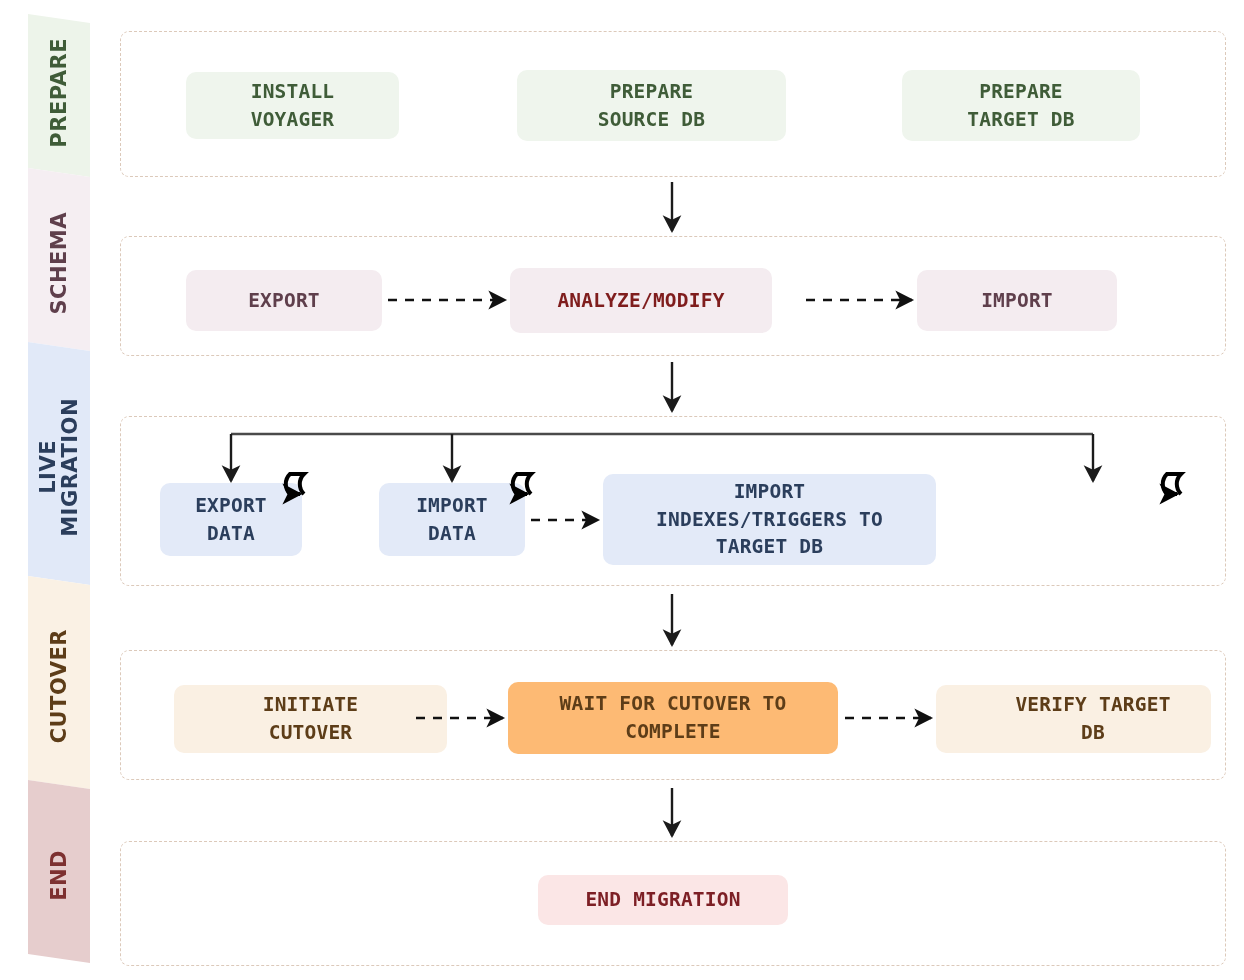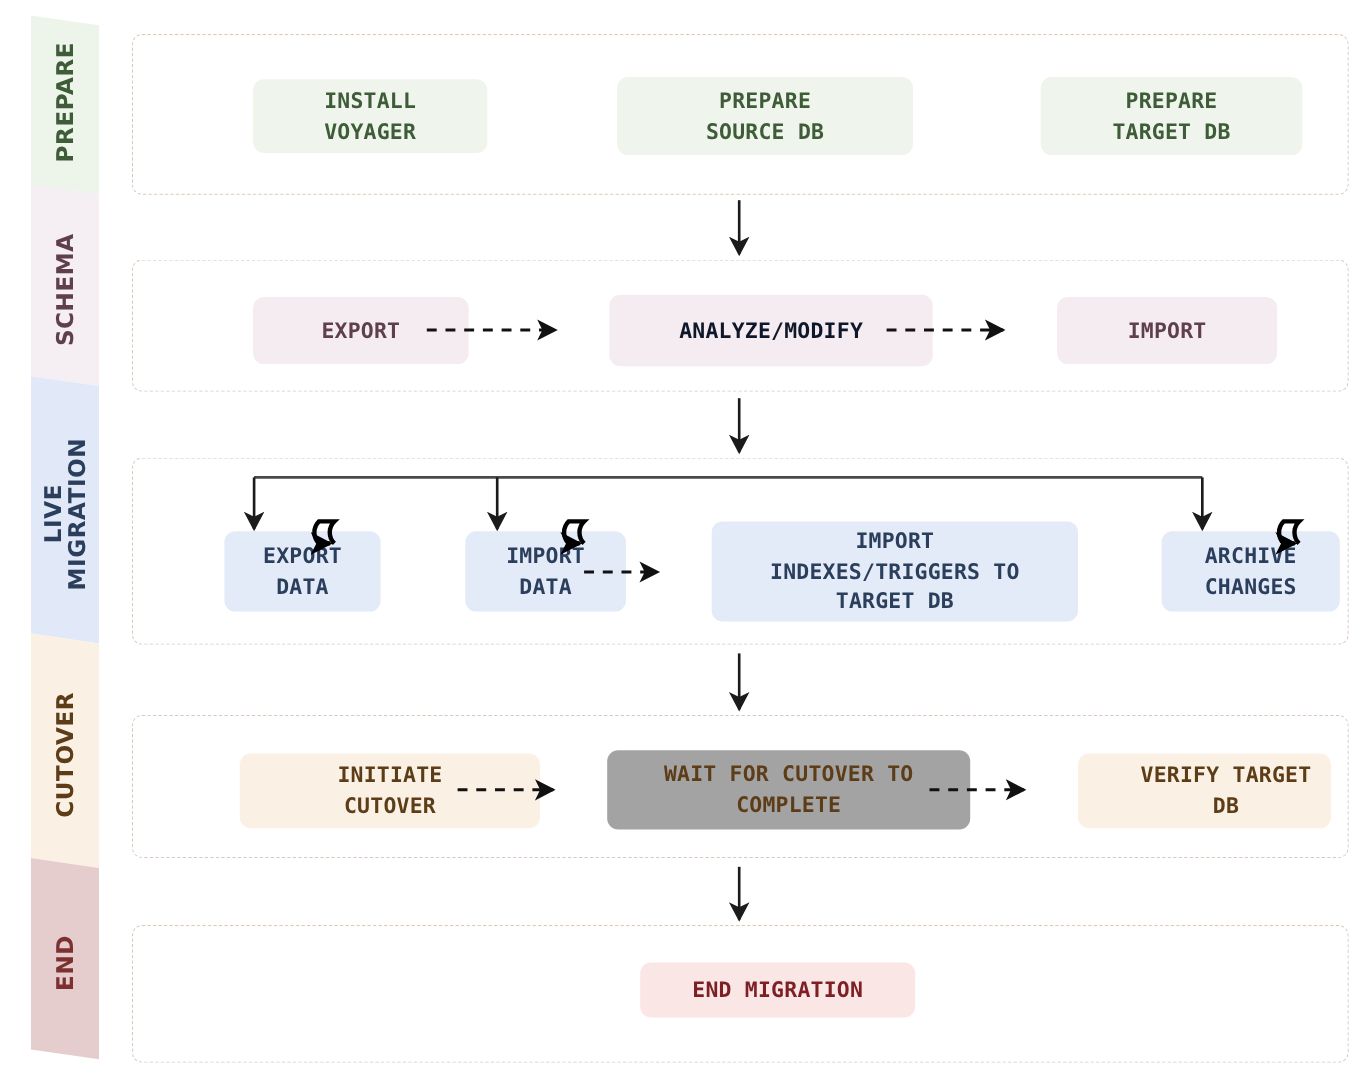--- a/index.html
+++ b/index.html
@@ -67,21 +67,20 @@
     justify-content: center;
     text-align: center;
     font-family: "DejaVu Sans Mono", monospace;
     font-size: 19.5px;
     font-weight: bold;
     line-height: 1.42;
     letter-spacing: 0.2px;
     white-space: pre-line;
     padding: 4px 6px;
     user-select: none;
-    margin-left: 44px;
   }
 
   
   #edges {
     position: absolute;
     left: 0; top: 0;
     width: 1244px; height: 980px;
     pointer-events: none;
   }
   .solid-edge {
@@ -158,38 +157,36 @@
   <div class="row-box" style="left:120px; top:841px; width:1106px; height:125px;"></div>
 
   <div class="node" style="left:186px; top:72px; width:213px; height:67px; background:#eff5ed; color:#3f5c38;">INSTALL
 VOYAGER</div>
   <div class="node" style="left:517px; top:70px; width:269px; height:71px; background:#eff5ed; color:#3f5c38;">PREPARE
 SOURCE DB</div>
   <div class="node" style="left:902px; top:70px; width:238px; height:71px; background:#eff5ed; color:#3f5c38;">PREPARE
 TARGET DB</div>
 
   <div class="node" style="left:186px; top:270px; width:196px; height:61px; background:#f4ecf0; color:#5f3f4c;">EXPORT</div>
-  <div class="node" style="left:510px; top:268px; width:294px; height:65px; background:#f4ecf0; color:#0f172a;">ANALYZE/MODIFY</div>
+  <div class="node" style="left:510px; top:268px; width:262px; height:65px; background:#f4ecf0; color:#7f1d1d;">ANALYZE/MODIFY</div>
   <div class="node" style="left:917px; top:270px; width:200px; height:61px; background:#f4ecf0; color:#5f3f4c;">IMPORT</div>
 
   <div class="node" style="left:160px; top:483px; width:142px; height:73px; background:#e3eaf8; color:#2b3e5c;">EXPORT
 DATA</div>
   <div class="node" style="left:379px; top:483px; width:146px; height:73px; background:#e3eaf8; color:#2b3e5c;">IMPORT
 DATA</div>
   <div class="node" style="left:603px; top:474px; width:333px; height:91px; background:#e3eaf8; color:#2b3e5c;">IMPORT
 INDEXES/TRIGGERS TO
 TARGET DB</div>
-  <div class="node" style="left:1012px; top:483px; width:162px; height:73px; background:#e3eaf8; color:#2b3e5c;">ARCHIVE
-CHANGES</div>
 
   <div class="node" style="left:174px; top:685px; width:273px; height:68px; background:#faf0e3; color:#5d3d18;">INITIATE
 CUTOVER</div>
-  <div class="node" style="left:508px; top:682px; width:330px; height:72px; background:#a3a3a3; color:#5d3d18;">WAIT FOR CUTOVER TO
+  <div class="node" style="left:508px; top:682px; width:330px; height:72px; background:#fdba74; color:#5d3d18;">WAIT FOR CUTOVER TO
 COMPLETE</div>
-  <div class="node" style="left:936px; top:685px; width:230px; height:68px; background:#faf0e3; color:#5d3d18;padding-left:45px;">VERIFY TARGET
+  <div class="node" style="left:936px; top:685px; width:275px; height:68px; background:#faf0e3; color:#5d3d18;padding-left:45px;">VERIFY TARGET
 DB</div>
 
   <div class="node" style="left:538px; top:875px; width:250px; height:50px; background:#fbe6e6; color:#7d1f25;">END MIGRATION</div>
 
   <svg id="edges">
     <defs>
       <marker id="ah-solid" markerWidth="9" markerHeight="9" refX="6.6" refY="4.5" orient="auto" markerUnits="strokeWidth">
         <path d="M0,0.6 L7.4,4.5 L0,8.4 L1.9,4.5 Z" fill="#1b1b1b"></path>
       </marker>
       <marker id="ah-dashed" markerWidth="9" markerHeight="9" refX="6.4" refY="4.5" orient="auto" markerUnits="strokeWidth">

